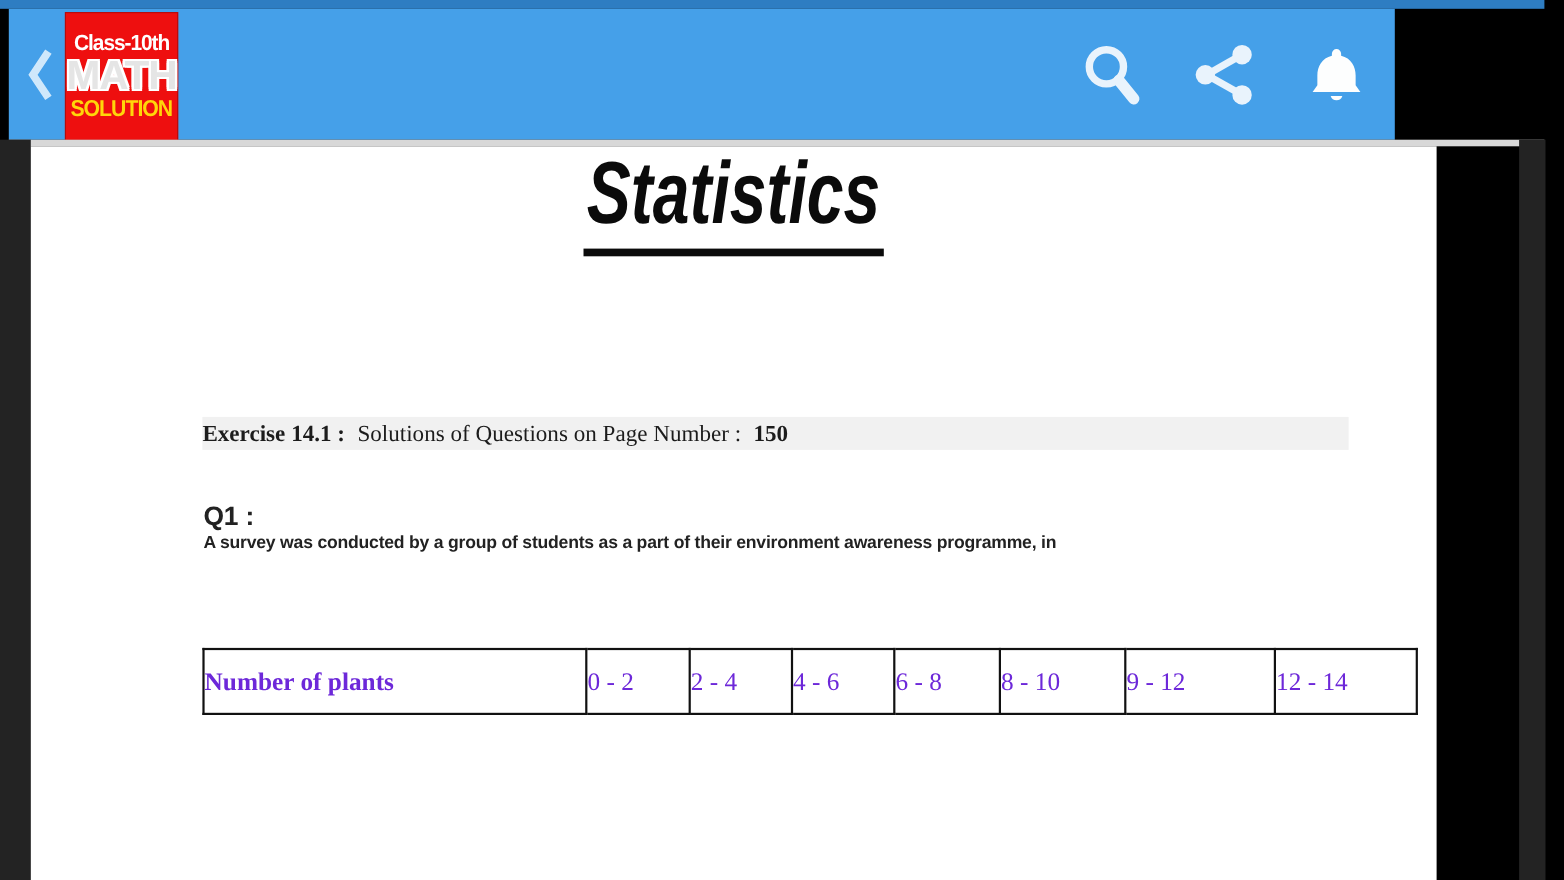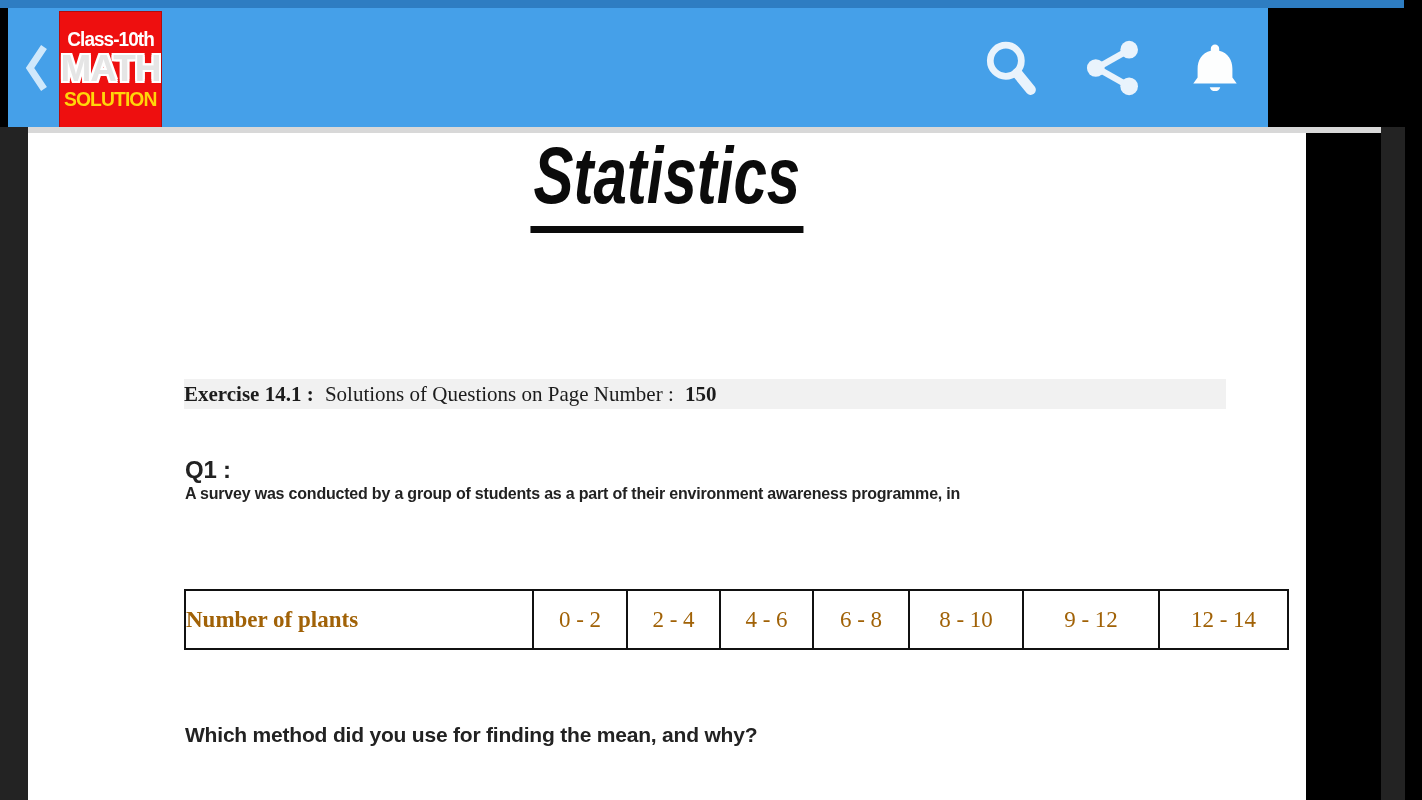--- a/index.html
+++ b/index.html
@@ -44,24 +44,24 @@
   .ex-normal{font-weight:normal;margin-left:6px;}
   .ex-page{font-weight:bold;margin-left:6px;}
 
   .sans-b{font-weight:bold;letter-spacing:-0.2px;color:#222;}
   .q1{position:absolute;left:157px;top:283px;font-size:24px;margin-top:40px;}
   .para{position:absolute;left:157px;top:344px;font-size:16px;line-height:34.5px;}
   .para div{white-space:nowrap;}
   .followup{position:absolute;left:157px;top:590px;font-size:21px;}
 
   table.data{position:absolute;left:156px;top:456px;border-collapse:collapse;
-             table-layout:fixed;font-family:"Liberation Serif",serif;font-size:23px;color:#a16207;padding-left:48px;}
+             table-layout:fixed;font-family:"Liberation Serif",serif;font-size:23px;color:#6d28d9;padding-left:48px;}
   table.data td{border:2px solid #111;height:57px;padding:0;}
   td.rowlabel{font-weight:bold;text-align:left;padding-left:6px;}
-  td.val{text-align:center;}
+  td.val{}
 </style>
 </head>
 <body>
 
 <div class="stage">
 
   <div class="status-strip"></div>
 
   <div class="header">
     <div class="back-btn">
@@ -141,16 +141,15 @@
         <td class="val">2 - 4</td>
         <td class="val">4 - 6</td>
         <td class="val">6 - 8</td>
         <td class="val">8 - 10</td>
         <td class="val">9 - 12</td>
         <td class="val">12 - 14</td>
       </tr>
     </tbody>
       </table>
 
-    <div class="followup sans-b">Which method did you use for finding the mean, and why?</div>
 
   </div>
 </div>
 
 </body></html>

